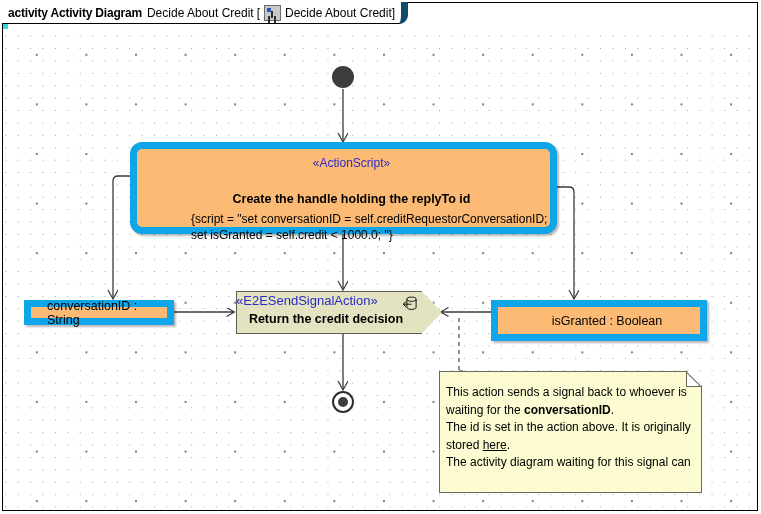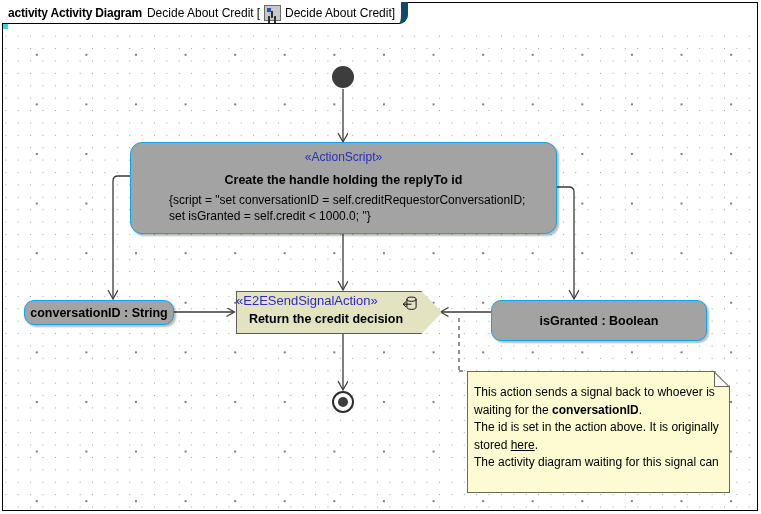--- a/index.html
+++ b/index.html
@@ -103,23 +103,24 @@
       radial-gradient(#7d7d7d 0.8px, transparent 0.9px);
     background-size: 12.4px 12.4px, 49.6px 49.6px;
     background-position: 9px 5px, 9px 5px;
     pointer-events: none;
   }
 
   
   .node {
     position: absolute;
     box-sizing: border-box;
-    background: #a3a3a3;
-    border: 1px solid #0ea5e9;
+    background: #fdba74;
+    border: 7px solid #0ea5e9;
     box-shadow: 2px 2px 2px rgba(0,0,0,0.28);
+    padding-left: 16px;
   }
 
   #action-script {
     left: 130px;
     top: 142px;
     width: 427px;
     height: 92px;
     border-radius: 12px;
     padding-top: 6px;
     text-align: center;
@@ -128,39 +129,38 @@
     color: #2b2bc4;
     font-size: 12px;
     line-height: 16px;
     font-weight: normal;
   }
   .act-name {
     font-weight: bold;
     font-size: 12.5px;
     line-height: 18px;
     color: #000000;
-    margin-top: 6px;
+    margin-top: 19px;
   }
   .act-body {
     font-size: 12px;
     line-height: 16px;
     color: #000000;
     text-align: left;
     padding: 3px 0 0 38px;
   }
 
   
   .objnode {
     display: flex;
     align-items: center;
     justify-content: center;
-    font-weight: bold;
+    font-weight: normal;
     font-size: 12.5px;
     color: #000000;
-    border-radius: 10px;
   }
   #obj-conversation {
     left: 24px;
     top: 300px;
     width: 150px;
     height: 25px;
   }
   #obj-isgranted {
     left: 491px;
     top: 300px;
@@ -237,21 +237,21 @@
     top: 4px;
     width: 10px;
     height: 10px;
     border-radius: 50%;
     background: #3d3d3d;
   }
 
   
   #note {
     position: absolute;
-    left: 467px;
+    left: 439px;
     top: 371px;
     width: 263px;
     height: 122px;
     background: #fdfbd2;
     border: 1px solid #6a6a5a;
     box-sizing: border-box;
     box-shadow: 2px 2px 2px rgba(0,0,0,0.22);
     clip-path: polygon(0 0, calc(100% - 15px) 0, 100% 15px, 100% 100%, 0 100%);
   }
   #note-fold {

